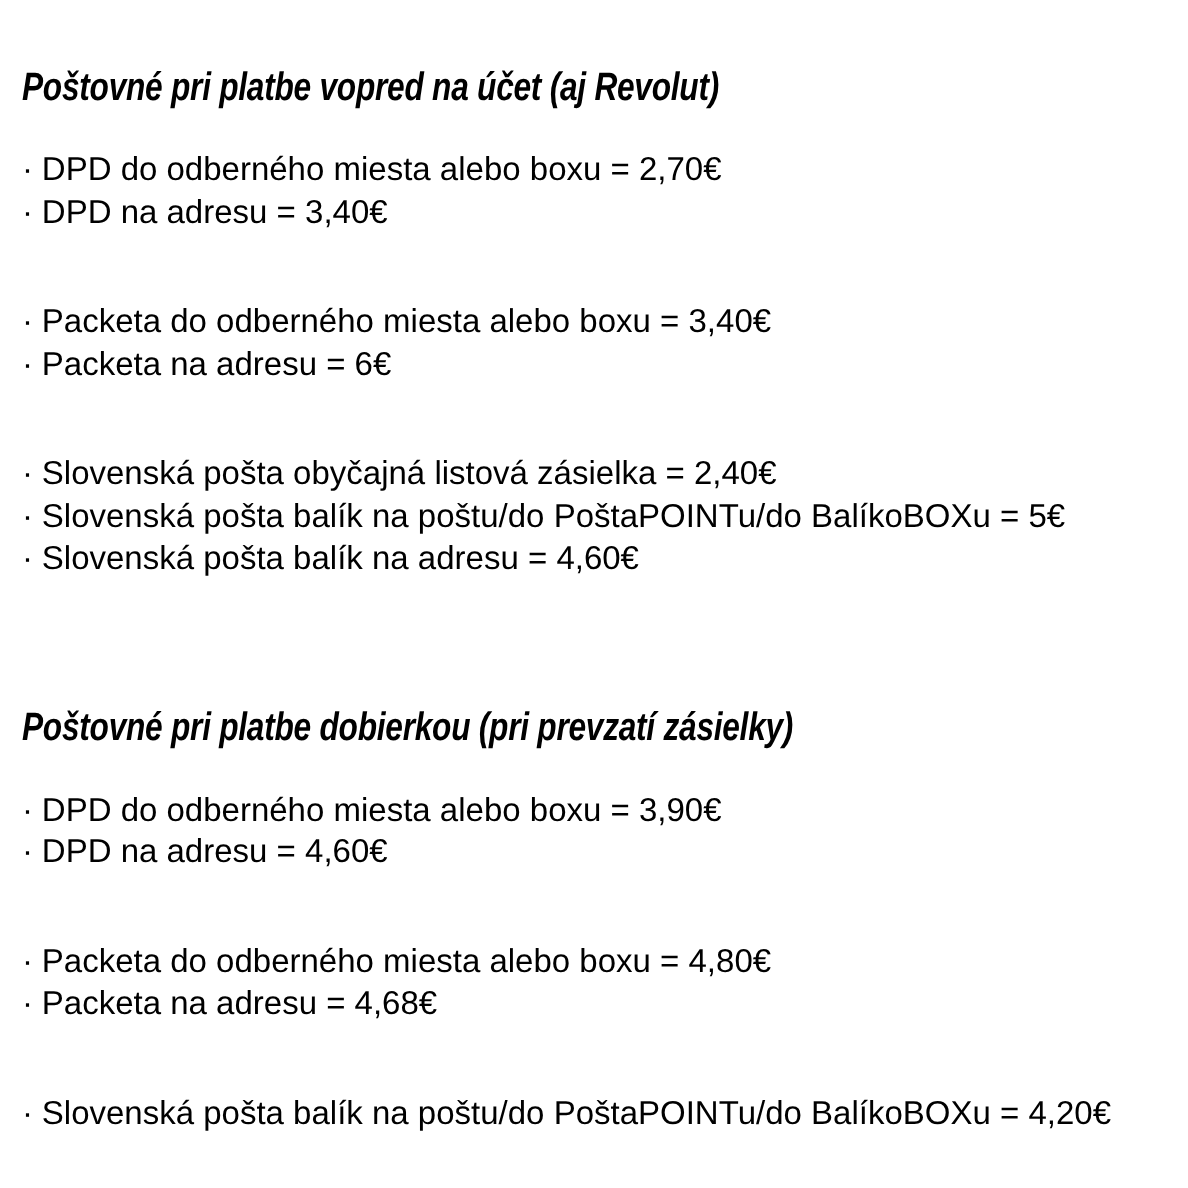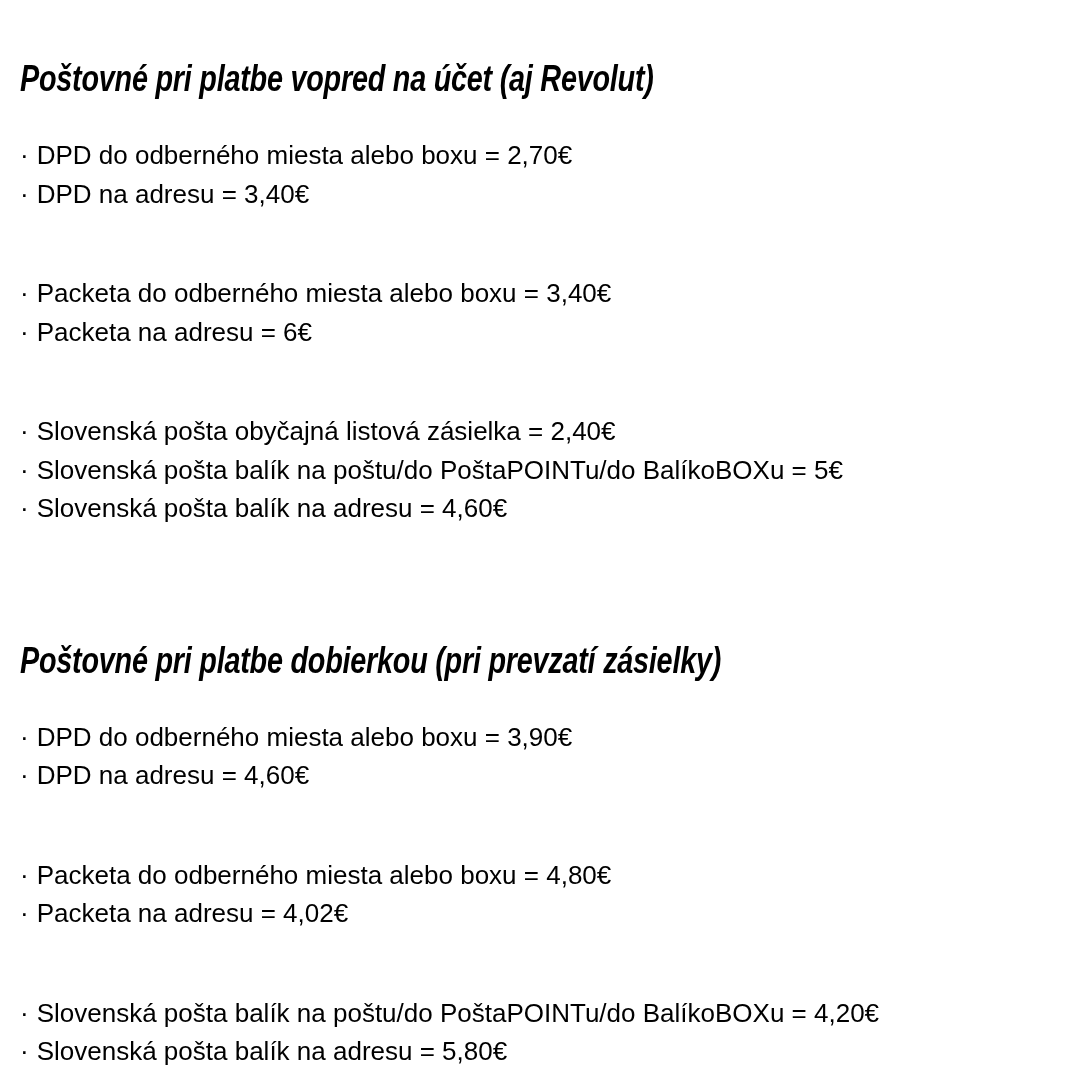--- a/index.html
+++ b/index.html
@@ -26,21 +26,21 @@
     white-space: nowrap;
     transform: scaleX(0.8);
     transform-origin: 0 50%;
     margin: 0 0 36px 0;
   }
   .section + .section { margin-top: 112px; }
   .group + .group { margin-top: 61px; }
   .line {
     font-family: "Liberation Sans", sans-serif;
     font-weight: 400;
-    font-size: 26px;
+    font-size: 30px;
     line-height: 38.5px;
     color: #000000;
     white-space: nowrap;
   }
   .bullet {
     display: inline-block;
     margin-right: 8px;
   }
 </style>
 </head>
@@ -71,22 +71,21 @@
   <div class="section">
     <div class="section-title">Poštovné pri platbe dobierkou (pri prevzatí zásielky)</div>
 
     <div class="group">
       <div class="line"><span class="bullet">·</span><span>DPD do odberného miesta alebo boxu = 3,90€</span></div>
       <div class="line"><span class="bullet">·</span><span>DPD na adresu = 4,60€</span></div>
     </div>
 
     <div class="group">
       <div class="line"><span class="bullet">·</span><span>Packeta do odberného miesta alebo boxu = 4,80€</span></div>
-      <div class="line"><span class="bullet">·</span><span>Packeta na adresu = 4,02€</span></div>
+      <div class="line"><span class="bullet">·</span><span>Packeta na adresu = 4,68€</span></div>
     </div>
 
     <div class="group">
       <div class="line"><span class="bullet">·</span><span>Slovenská pošta balík na poštu/do PoštaPOINTu/do BalíkoBOXu = 4,20€</span></div>
-      <div class="line"><span class="bullet">·</span><span>Slovenská pošta balík na adresu = 5,80€</span></div>
     </div>
   </div>
 
 </div>
 
 </body></html>

